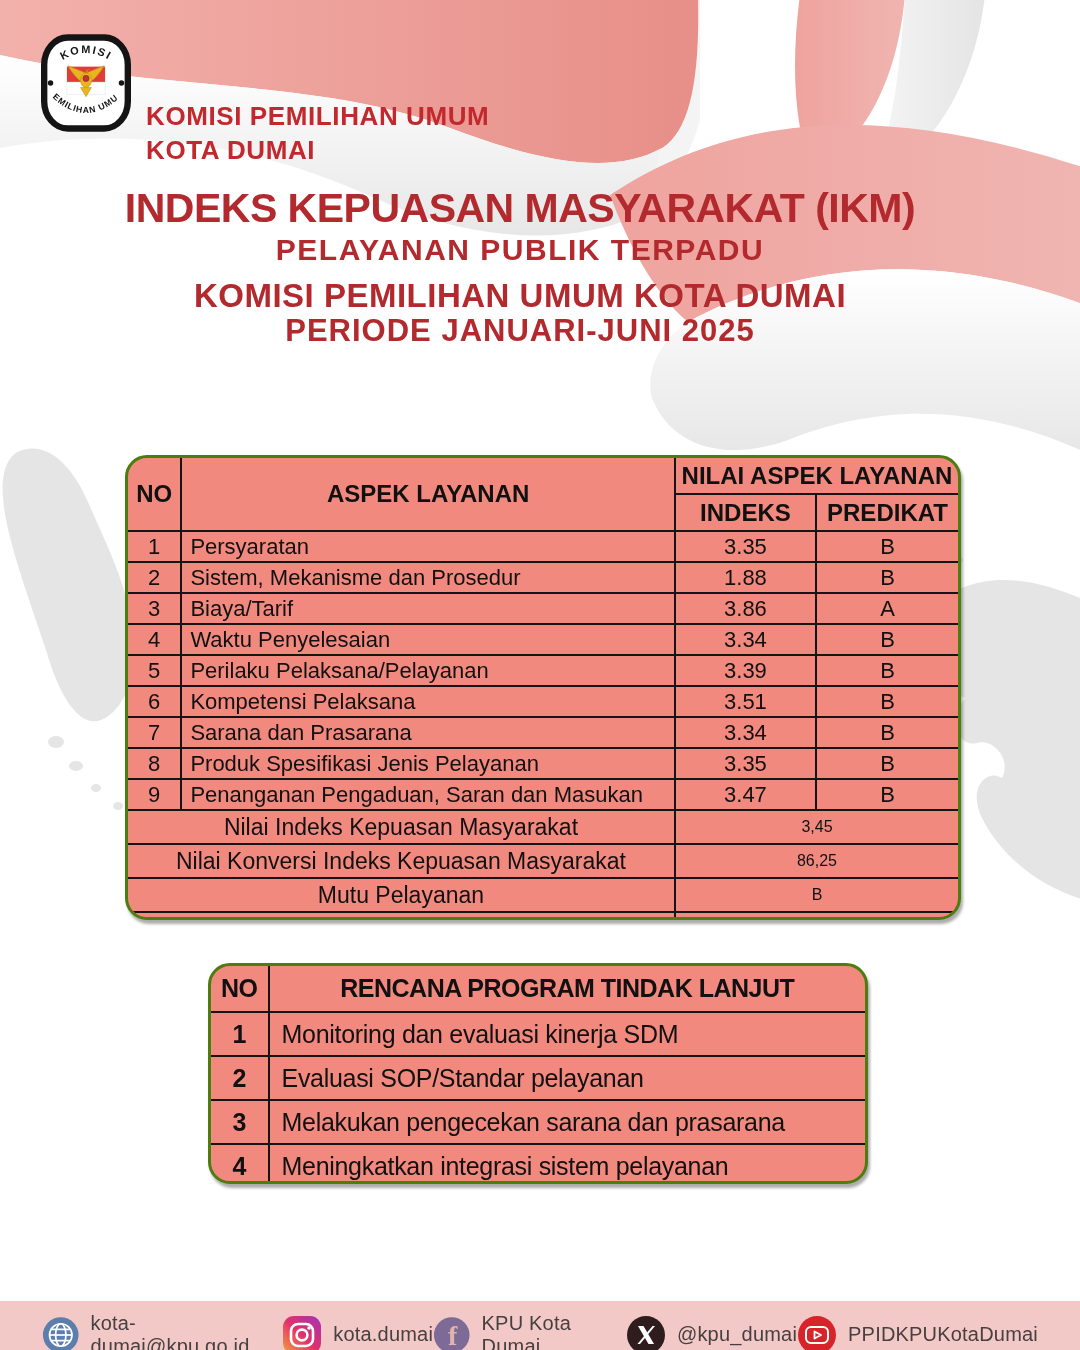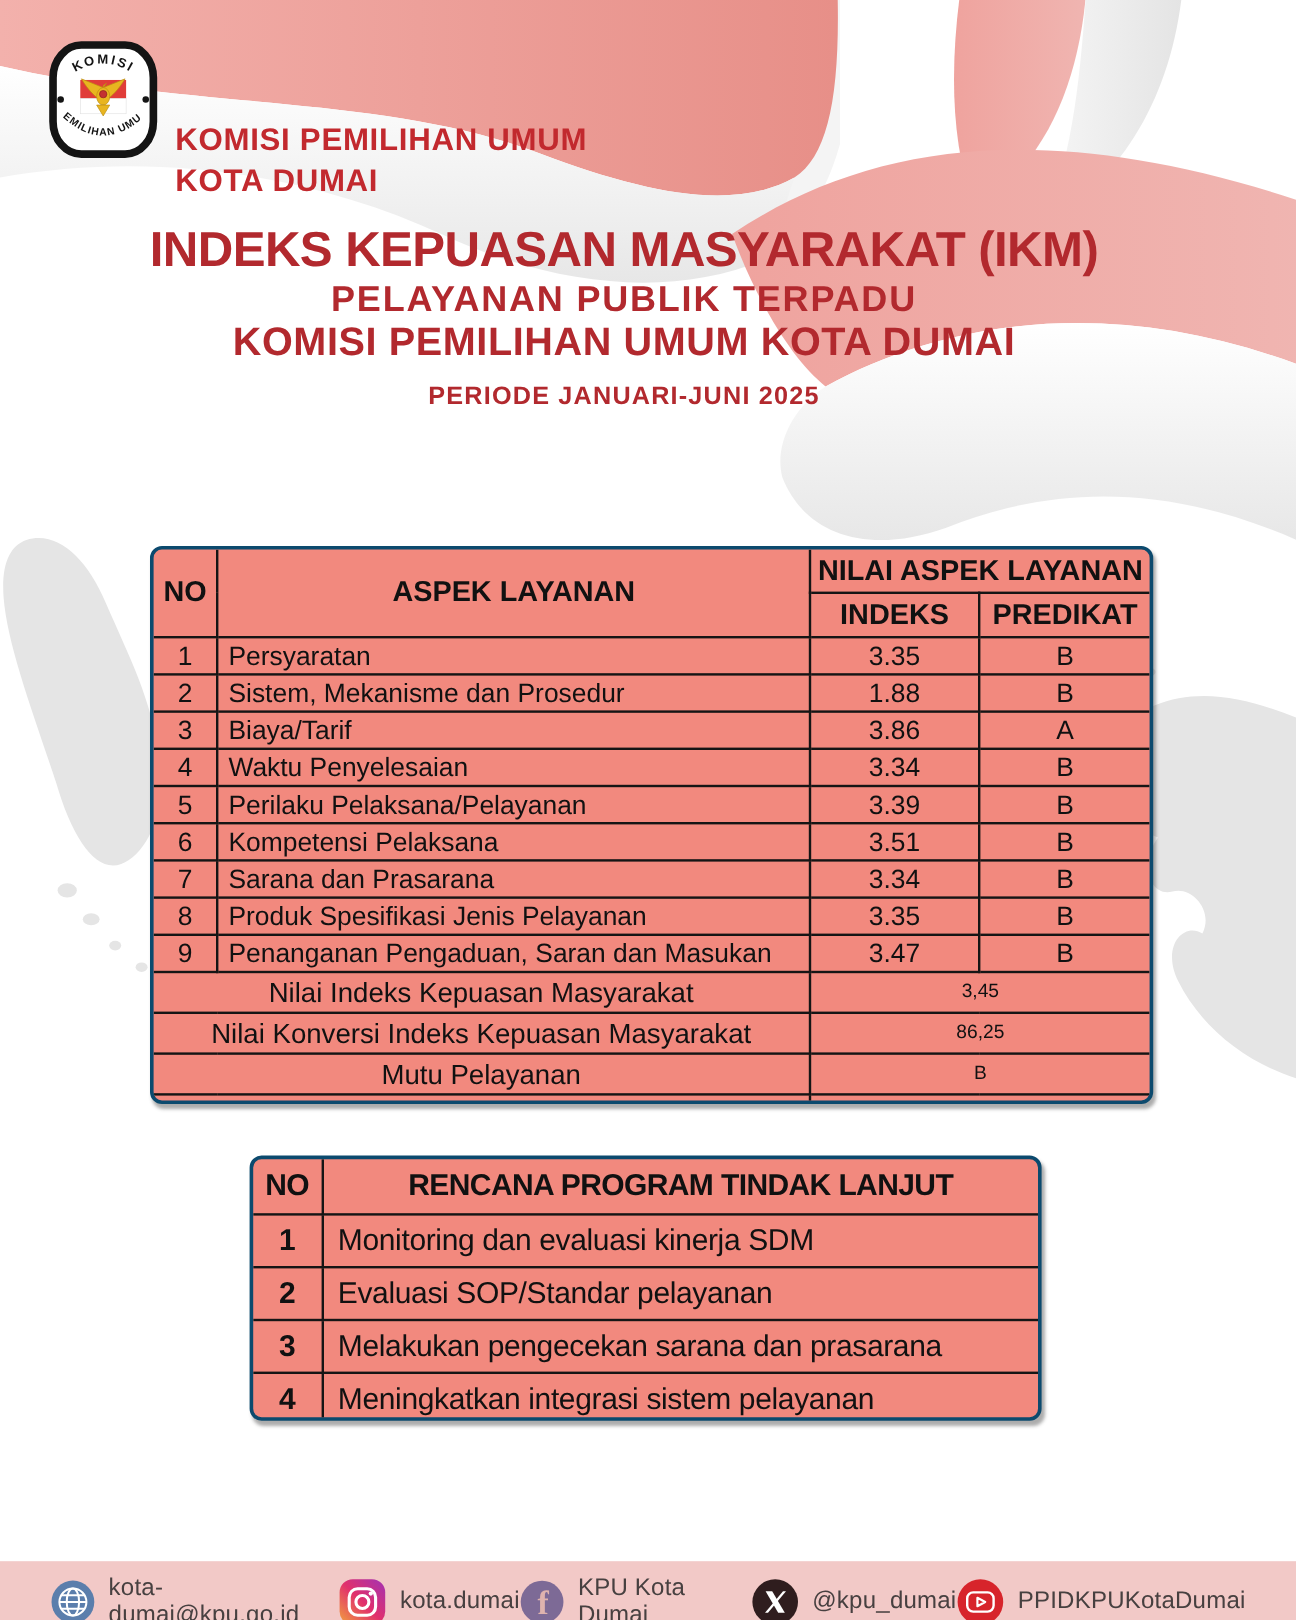--- a/index.html
+++ b/index.html
@@ -15,25 +15,25 @@
   .header { position:absolute; left:0; top:0; width:1080px; z-index:3; }
   .kpu-logo { position:absolute; left:40px; top:33px; width:92px; height:100px; }
   .org-name { position:absolute; left:146px; top:52px; color:#C2292E; font-weight:bold;
               font-size:26px; letter-spacing:0.6px; line-height:34px;margin-top:47px; }
 
   
   .title-block { position:absolute; left:0; top:186px; width:1040px; text-align:center;
                  color:#B2292E; z-index:3; }
   .title-l1 { font-size:41px; font-weight:bold; letter-spacing:-0.5px; line-height:44px; }
   .title-l2 { font-size:30px; font-weight:bold; letter-spacing:1.5px; margin-top:3px; line-height:34px;}
-  .title-l3 { font-size:33px; font-weight:bold; letter-spacing:0.5px; line-height:35px;}
-  .title-l4 { font-size:21px; font-weight:bold; letter-spacing:1px;   margin-top:11px; line-height:35px;}
-
-  
-  .tbl-shell { position:absolute; z-index:2; border:3px solid #0c4a6e; border-radius:10px;
+  .title-l3 { font-size:33px; font-weight:bold; letter-spacing:0.5px; margin-top:11px; line-height:35px;}
+  .title-l4 { font-size:31px; font-weight:bold; letter-spacing:1px;   line-height:35px;}
+
+  
+  .tbl-shell { position:absolute; z-index:2; border:3px solid #4d7c0f; border-radius:22px;
                overflow:hidden; background:#F2897E; box-shadow:2px 4px 3px rgba(70,70,70,.45); }
   table { border-collapse:collapse; table-layout:fixed; width:100%; height:100%; }
   td, th { border:2px solid #151515; padding:0; color:#111; overflow:hidden; white-space:nowrap; }
   .tbl-shell tr:first-child > * { border-top:none; }
   .tbl-shell tr > *:first-child { border-left:none; }
   .tbl-shell tr > *:last-child  { border-right:none; }
   .tbl-shell tr:last-child > *  { border-bottom:none; }
 
   .ikm-shell  { left:125px; top:455px; width:830px; height:459px; }
   .ikm  th { font-size:24px; font-weight:bold; text-align:center; }

